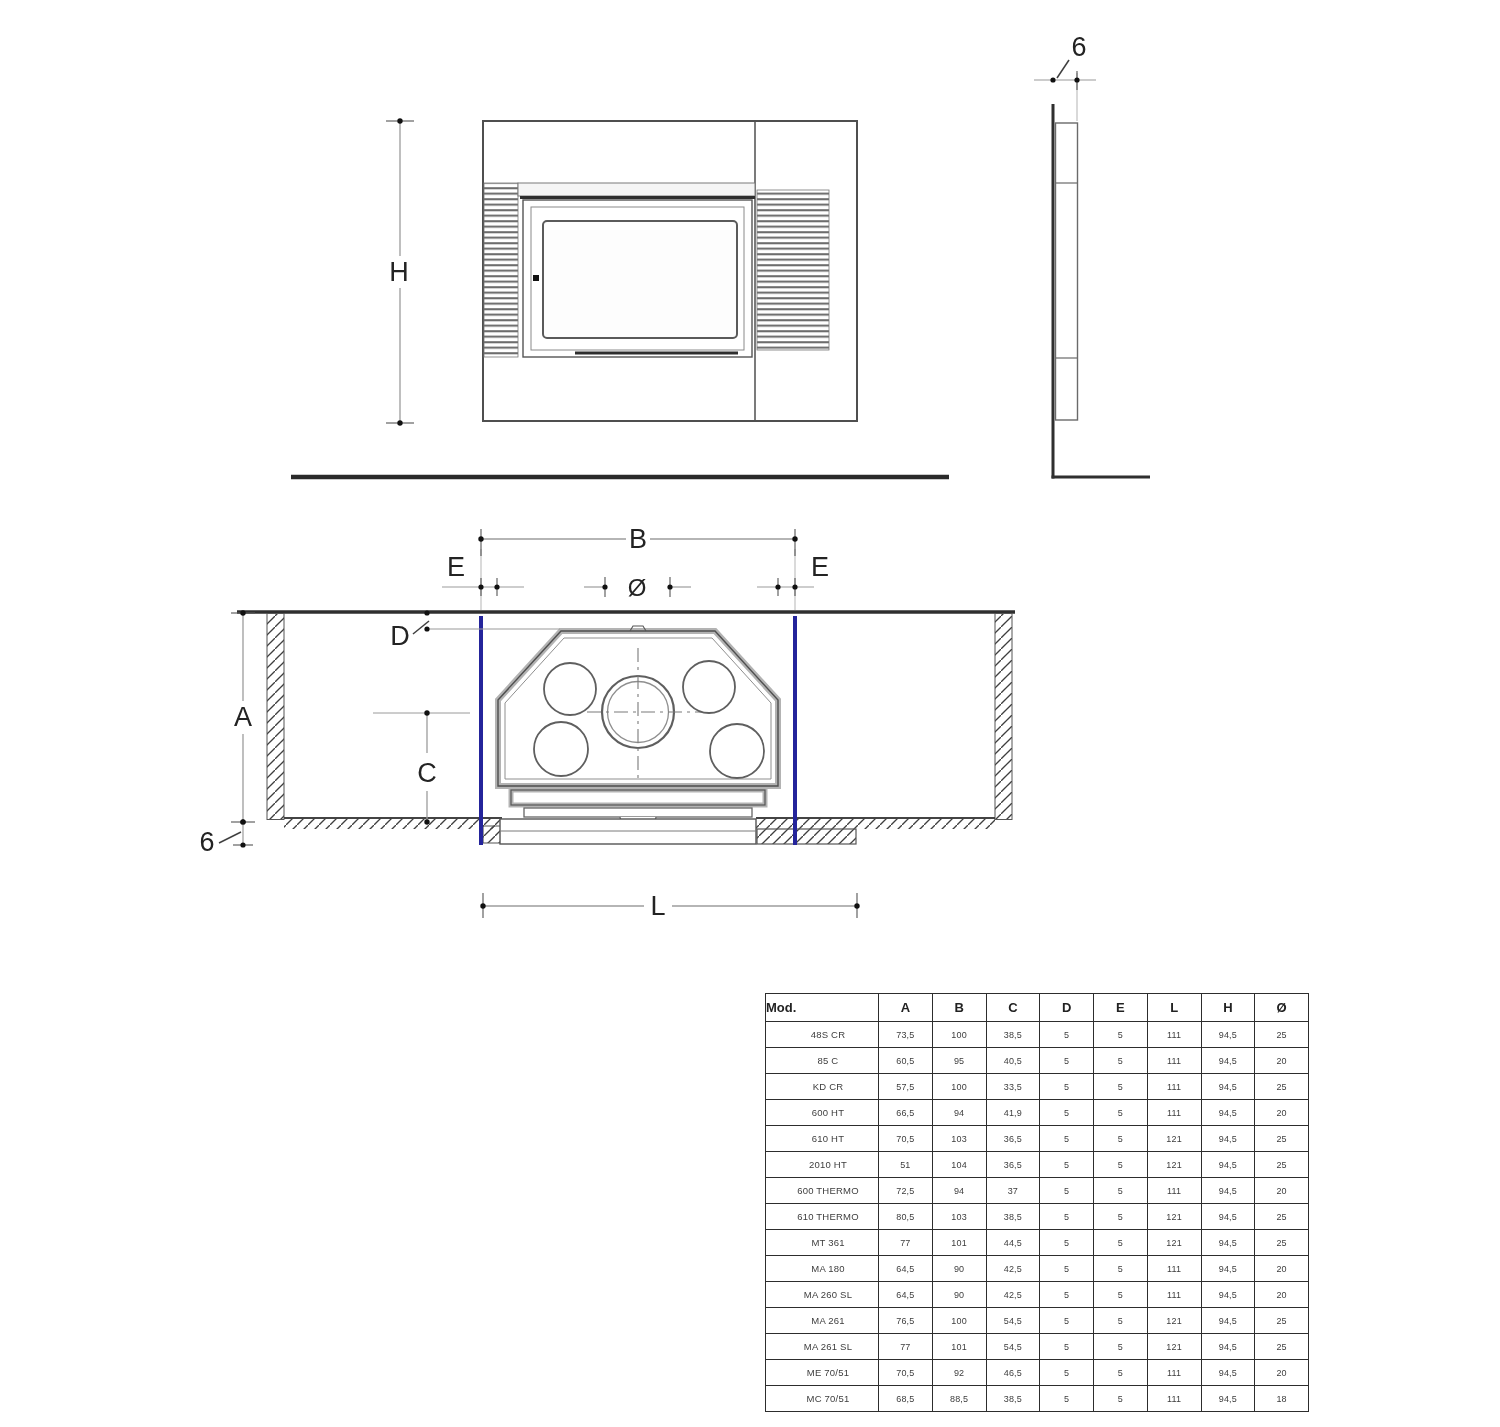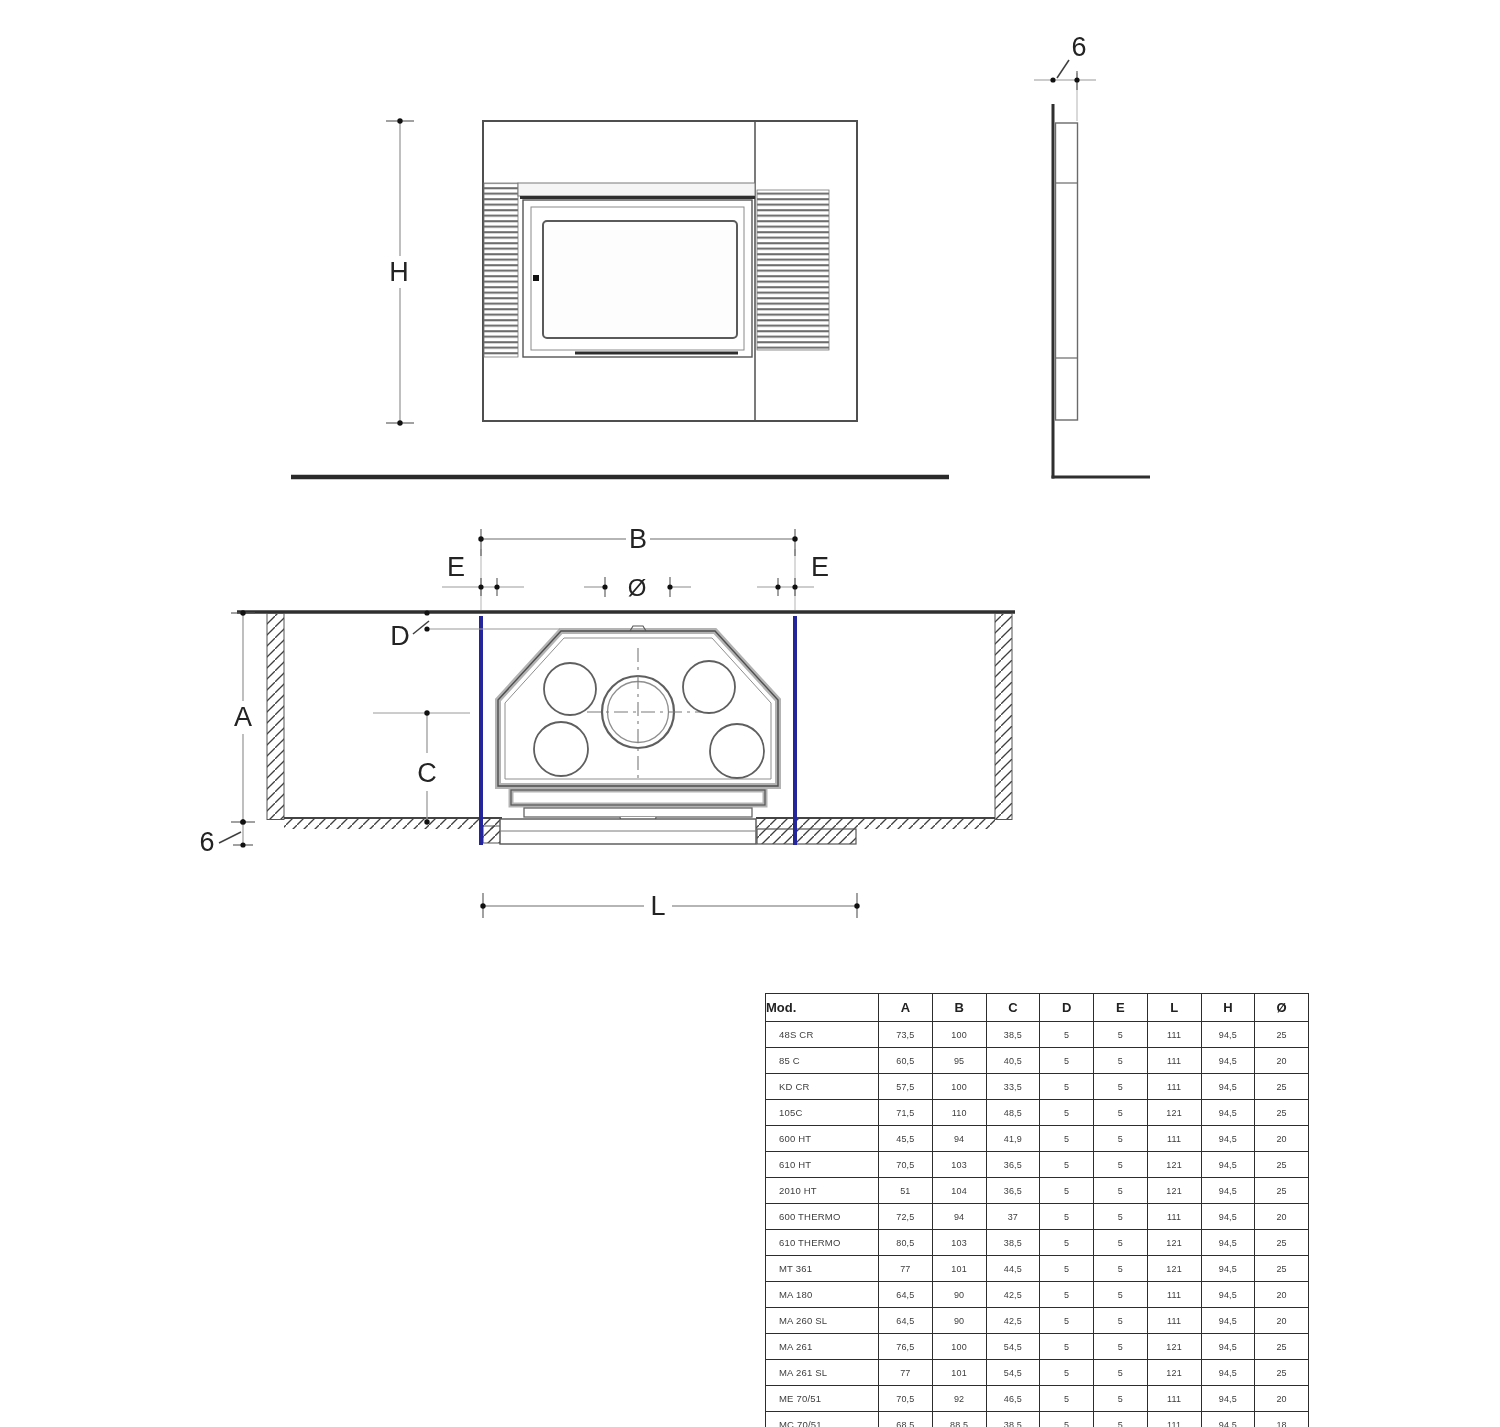--- a/index.html
+++ b/index.html
@@ -8,21 +8,21 @@
   #drawing{position:absolute;left:0;top:0;}
   svg text{font-family:"Liberation Sans","DejaVu Sans",sans-serif;fill:#232323;}
   .dim-label{font-size:27px;}
   .dia-label{font-size:24px;}
 
   table.spec{position:absolute;left:765px;top:993px;border-collapse:collapse;table-layout:fixed;
              background:#ffffff;}
   table.spec th,table.spec td{border:1.5px solid #2d2d2d;overflow:hidden;white-space:nowrap;}
   table.spec th{height:25px;font-size:13px;font-weight:bold;color:#222;text-align:center;}
   table.spec td{height:23px;font-size:9px;color:#3d3d3d;text-align:center;letter-spacing:.2px;}
-  table.spec td.mod{text-align:left;padding-left:13px;font-size:9.5px;}
+  table.spec td.mod{text-align:center;padding-left:13px;font-size:9.5px;}
   table.spec th.mod{text-align:left;padding-left:0;}
 </style>
 </head>
 <body>
 
 <div id="page">
 
 <svg id="drawing" width="1500" height="1427" viewBox="0 0 1500 1427">
   <defs>
     <pattern id="hatch" patternUnits="userSpaceOnUse" width="11" height="11">
@@ -263,33 +263,22 @@
           <td>57,5</td>
           <td>100</td>
           <td>33,5</td>
           <td>5</td>
           <td>5</td>
           <td>111</td>
           <td>94,5</td>
           <td>25</td>
         </tr>
         <tr>
-          <td class="mod">105C</td>
-          <td>71,5</td>
-          <td>110</td>
-          <td>48,5</td>
-          <td>5</td>
-          <td>5</td>
-          <td>121</td>
-          <td>94,5</td>
-          <td>25</td>
-        </tr>
-        <tr>
           <td class="mod">600 HT</td>
-          <td>45,5</td>
+          <td>66,5</td>
           <td>94</td>
           <td>41,9</td>
           <td>5</td>
           <td>5</td>
           <td>111</td>
           <td>94,5</td>
           <td>20</td>
         </tr>
         <tr>
           <td class="mod">610 HT</td>

